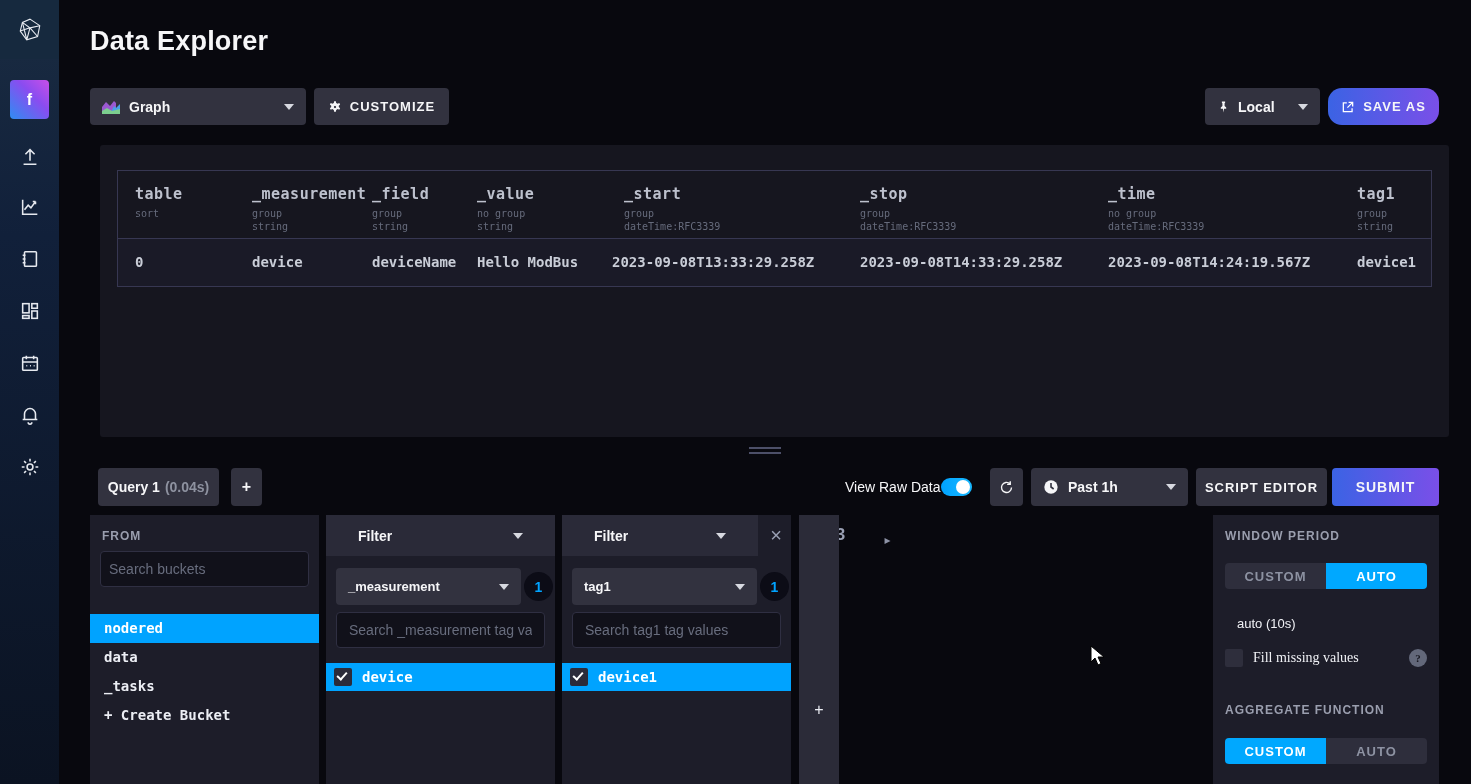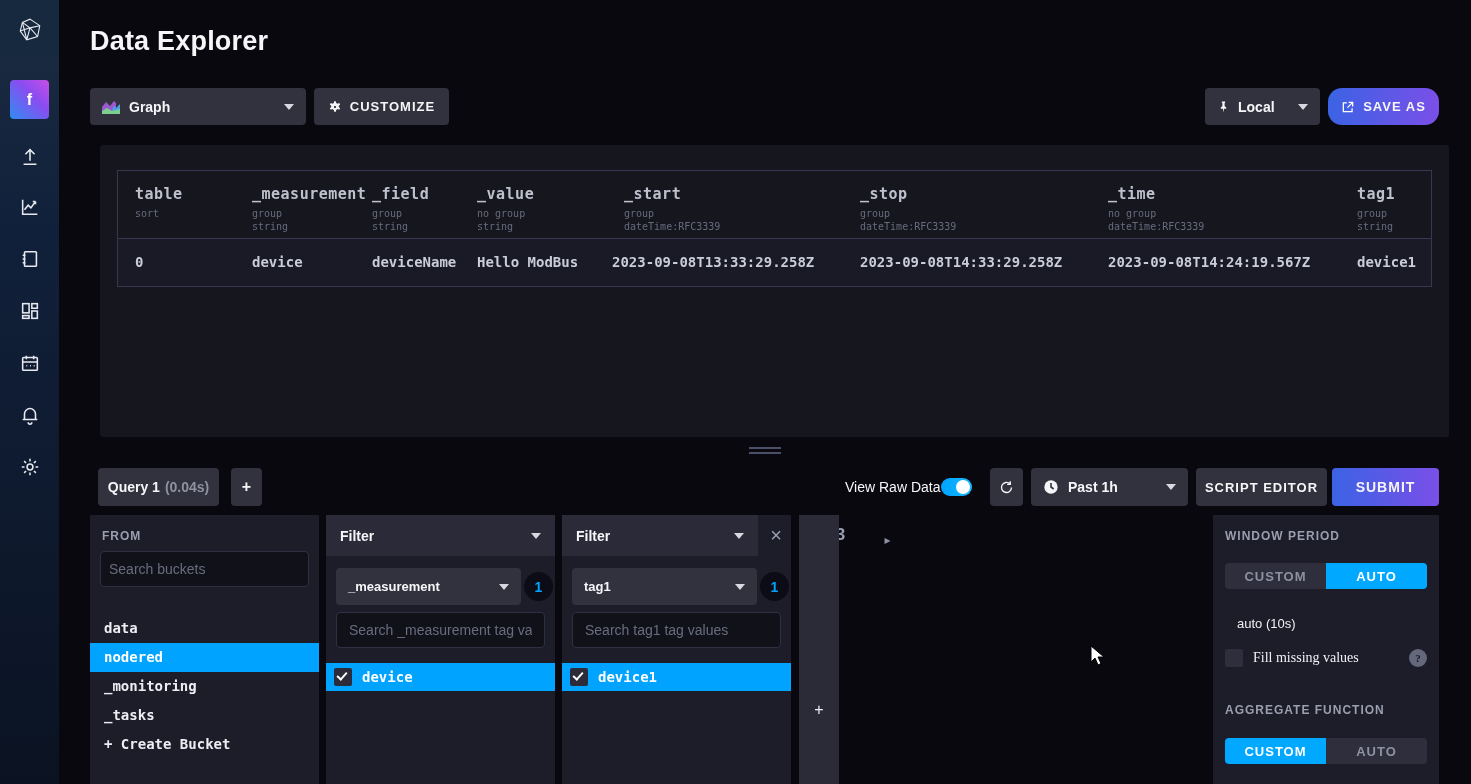--- a/index.html
+++ b/index.html
@@ -82,21 +82,21 @@
   #from-panel .ptitle { position:absolute; left:12px; top:14px; }
   #from-panel .search-input { top:36px;padding-left:8px; }
   #bucket-list { position:absolute; left:0; top:99px; width:229px; }
   .bucket { height:29px; line-height:29px; padding-left:14px; color:#eceef4;
             font-family:"DejaVu Sans Mono", monospace; font-size:14px; font-weight:bold; cursor:pointer; }
   .bucket.selected { background:#00a3ff; color:#fff; }
 
   .filter-panel { width:229px; }
   #filter1 { left:326px; } #filter2 { left:562px; }
   .filter-head { position:absolute; left:0; top:0; height:41px; background:#2a2a38;
-                 display:flex; align-items:center; padding:0 14px; cursor:pointer; }
+                 display:flex; align-items:center; padding:0 32px; cursor:pointer; }
   .filter-head .fh-lbl { color:#f6f6f8; font-size:14px; font-weight:bold; }
   .filter-head .caret { margin-left:auto; }
   #filter1 .filter-head { width:229px; }
   #filter2 .filter-head { width:196px; }
   .close-x { position:absolute; left:203px; top:9px; width:22px; height:22px; color:#9aa0b4;
              font-size:20px; line-height:22px; text-align:center; cursor:pointer; }
   .key-dd { position:absolute; left:10px; top:53px; width:185px; height:37px; background:#32323f;
             border-radius:4px; display:flex; align-items:center; padding:0 12px; cursor:pointer; }
   .key-dd span { color:#f6f6f8; font-size:13px; font-weight:bold; }
   .key-dd .caret { margin-left:auto; }
@@ -315,23 +315,22 @@
     <span class="caret"></span>
   </div>
 
   <div id="script-btn" class="btn abs">SCRIPT EDITOR</div>
   <div id="submit-btn" class="btn grad-btn abs">SUBMIT</div>
 
   <section id="from-panel" class="bpanel abs">
     <div class="ptitle">FROM</div>
     <input class="search-input" placeholder="Search buckets" style="">
     <div id="bucket-list">
+      <div class="bucket selected">nodered</div>
       <div class="bucket">data</div>
-      <div class="bucket selected">nodered</div>
-      <div class="bucket">_monitoring</div>
       <div class="bucket">_tasks</div>
       <div class="bucket">+ Create Bucket</div>
     </div>
   </section>
 
   <section id="filter1" class="bpanel filter-panel abs">
     <div class="filter-head">
       <span class="fh-lbl">Filter</span>
       <span class="caret"></span>
     </div>

